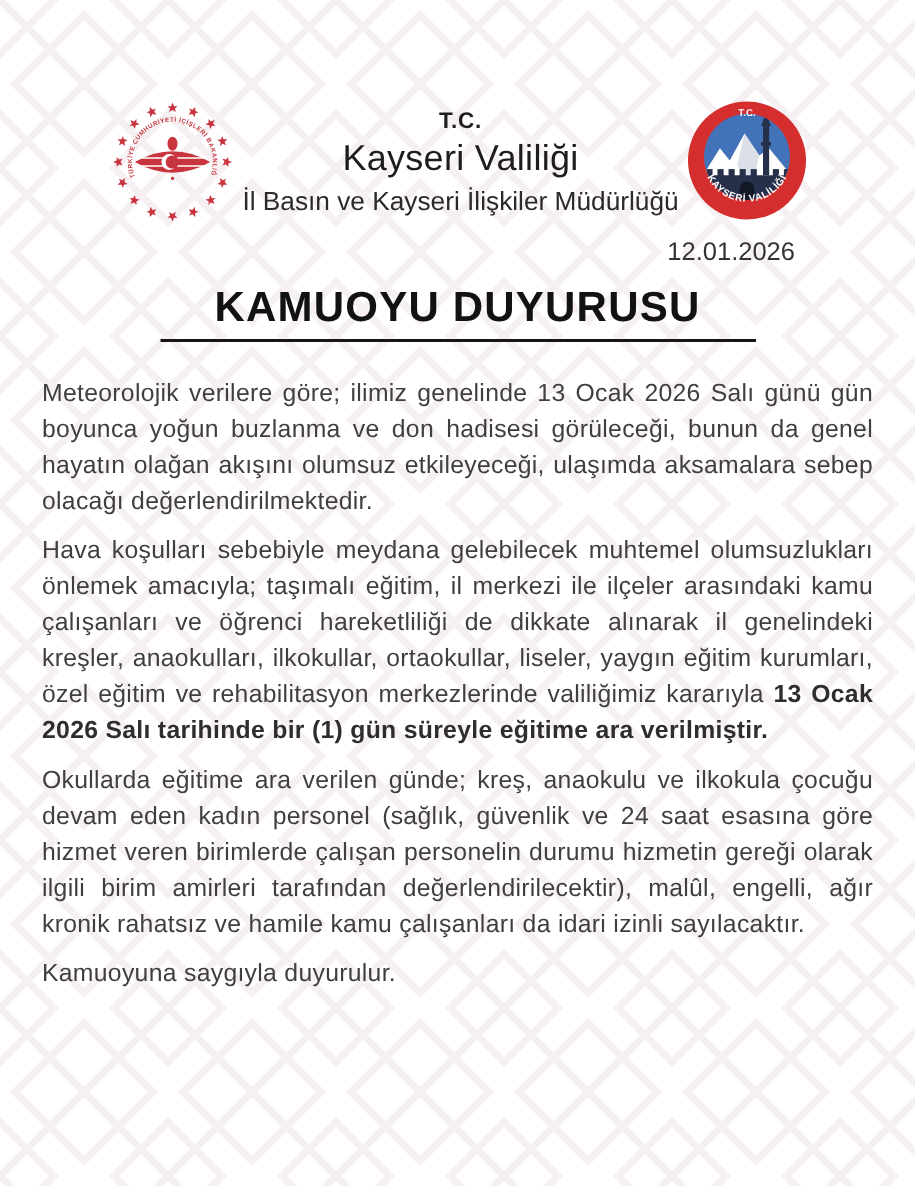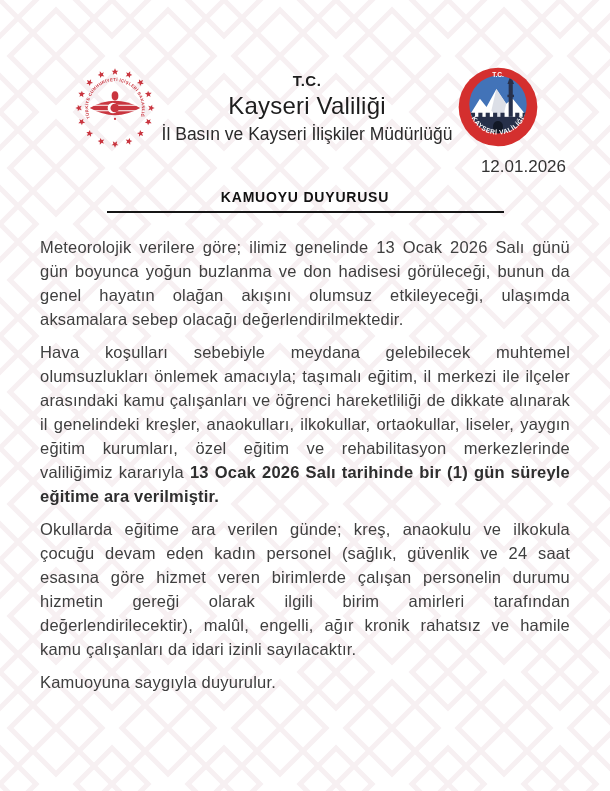--- a/index.html
+++ b/index.html
@@ -11,29 +11,29 @@
   .content{position:relative;z-index:1;}
 
   
   .header{display:flex;align-items:flex-start;justify-content:space-between;padding:66px 71px 0 73px;}
   .logo{flex:0 0 auto;}
   .header-text{flex:1 1 auto;text-align:center;padding-top:6px;color:#1d1d1d;}
   .header-tc{font-size:15px;font-weight:bold;letter-spacing:.5px;}
   .header-org{font-size:24px;font-weight:normal;margin-top:3px;letter-spacing:.2px;}
   .header-dept{font-size:17.5px;font-weight:400;margin-top:4px;color:#2a2a2a;}
 
-  .date-line{text-align:right;padding-right:44px;margin-top:3px;font-size:17px;color:#333;}
+  .date-line{text-align:right;padding-right:80px;margin-top:3px;font-size:17px;color:#333;}
 
   
   .title-wrap{margin-top:11px;text-align:center;}
-  .doc-title{margin:0;font-size:14px;font-weight:800;letter-spacing:.8px;color:#121212;display:inline-block;text-align:center;}
+  .doc-title{margin:0;font-size:28px;font-weight:800;letter-spacing:.8px;color:#121212;display:inline-block;text-align:center;}
   .title-underline{width:397px;height:2px;background:#151515;margin:5px auto 0;}
 
   
-  .body-text{padding:0 40px;margin-top:22px;}
+  .body-text{padding:0 28px;margin-top:22px;}
   .body-text p{
     margin:0 0 9px 0;font-size:16.5px;line-height:24px;text-align:justify;
     letter-spacing:.2px;color:#3f3f3f;
   }
   .body-text p strong{font-weight:bold;color:#2e2e2e;}
   .closing{text-align:right;}
 
   
   .footer{
     position:absolute;left:8px;bottom:6px;font-size:11px;font-weight:bold;

